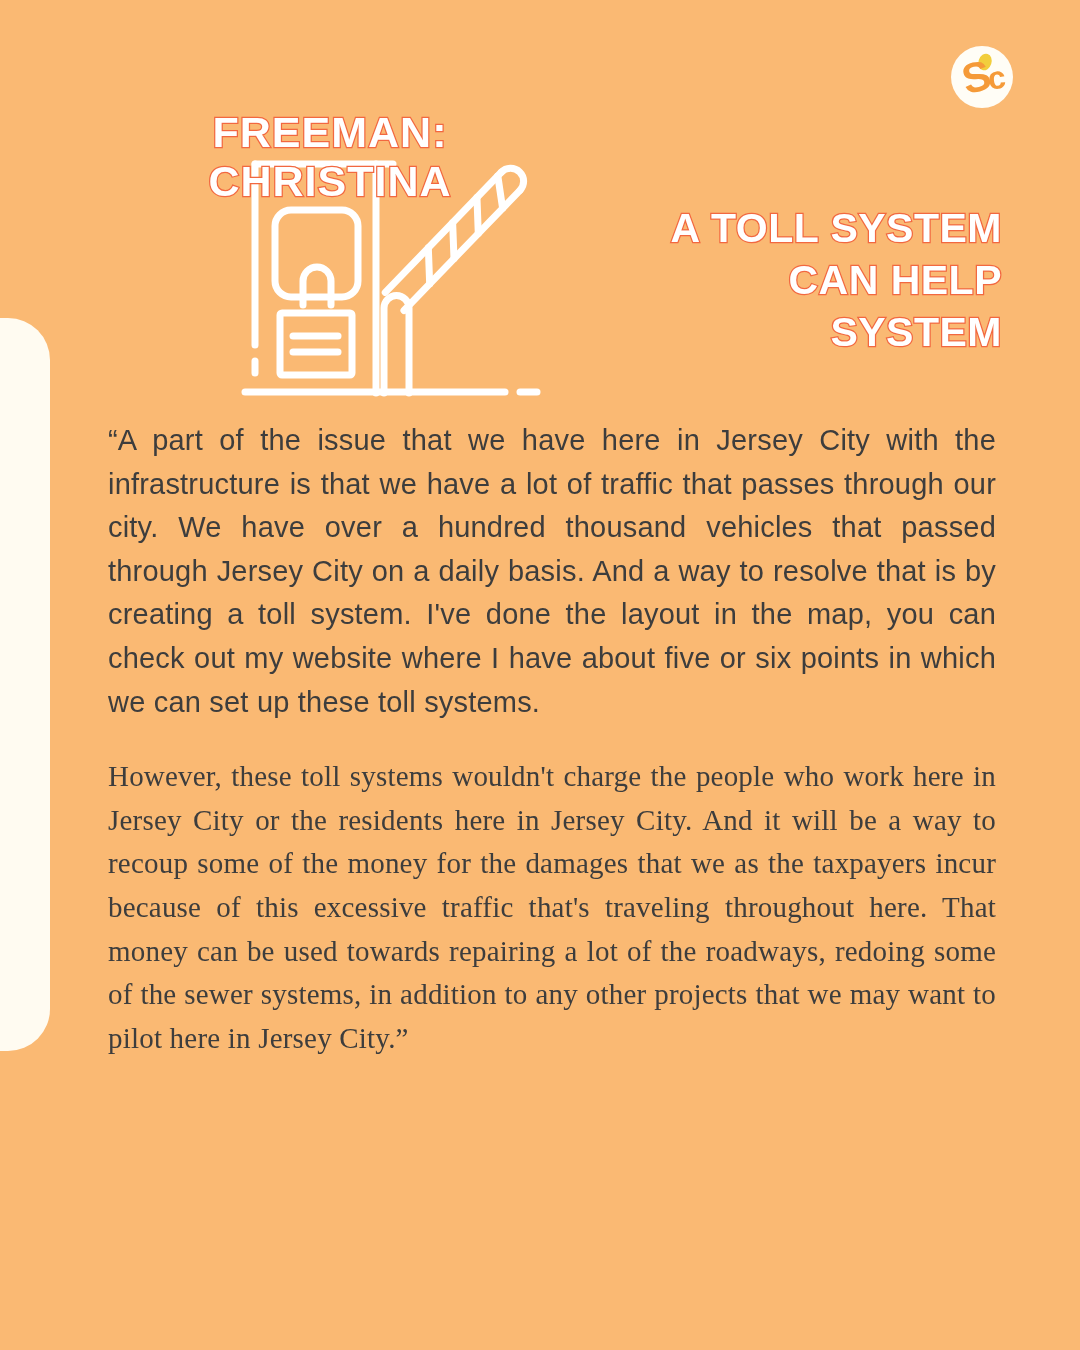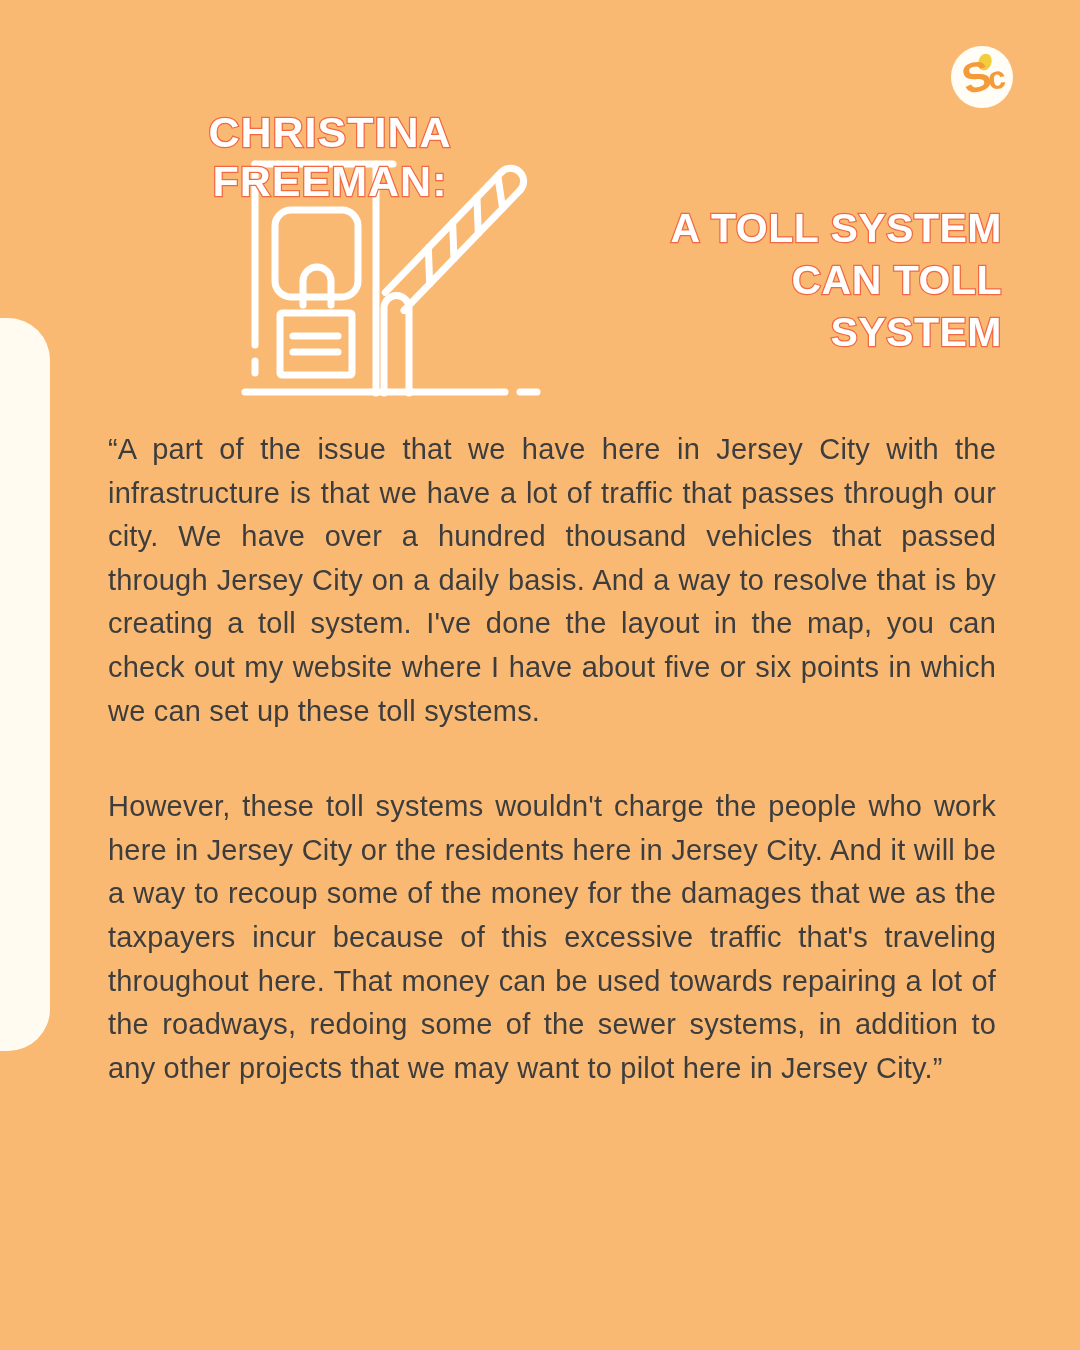--- a/index.html
+++ b/index.html
@@ -27,26 +27,26 @@
   .kicker .line{display:block;}
   .headline{
     position:absolute;left:542px;top:202px;width:460px;
     text-align:right;font-weight:bold;font-size:41px;line-height:52px;
     letter-spacing:0.5px;color:#FFFFFF;
     -webkit-text-stroke:2.5px #F26840;
     paint-order:stroke fill;
   }
   .headline .line{display:block;}
   .quote{
-    position:absolute;left:108px;top:428px;width:888px;
+    position:absolute;left:108px;top:419px;width:888px;
     font-size:29px;line-height:43.6px;letter-spacing:0.2px;
     color:#3D3D3D;text-align:justify;
   }
   .quote p{margin:0;}
-  .quote p + p{margin-top:52px;}
+  .quote p + p{margin-top:31px;font-family:Liberation Serif, serif;}
   svg text{font-family:"Liberation Sans",sans-serif;}
 </style>
 </head>
 <body>
 
 <div class="page">
 
   <div class="side-card"></div>
 
   <div class="illustration">
@@ -78,27 +78,27 @@
         <path d="M105 13 L130 -13"></path>
         <path d="M140 13 L160 -13"></path>
       </g>
 
       <path d="M17 244 H277"></path>
       <path d="M292 244 H309"></path>
     </svg>
   </div>
 
   <h1 class="kicker" style="margin:0;">
+    <span class="line">FREEMAN:</span>
     <span class="line">CHRISTINA</span>
-    <span class="line">FREEMAN:</span>
   </h1>
 
   <h2 class="headline" style="margin:0;">
     <span class="line">A TOLL SYSTEM</span>
-    <span class="line">CAN TOLL</span>
+    <span class="line">CAN HELP</span>
     <span class="line">SYSTEM</span>
   </h2>
 
   <div class="quote">
     <p>“A part of the issue that we have here in Jersey City with the infrastructure is that we have a lot of traffic that passes through our city. We have over a hundred thousand vehicles that passed through Jersey City on a daily basis. And a way to resolve that is by creating a toll system. I've done the layout in the map, you can check out my website where I have about five or six points in which we can set up these toll systems.</p>
     <p>However, these toll systems wouldn't charge the people who work here in Jersey City or the residents here in Jersey City. And it will be a way to recoup some of the money for the damages that we as the taxpayers incur because of this excessive traffic that's traveling throughout here. That money can be used towards repairing a lot of the roadways, redoing some of the sewer systems, in addition to any other projects that we may want to pilot here in Jersey City.”</p>
   </div>
 
   <div class="logo-wrap">
     <svg width="68" height="68" viewBox="0 0 68 68">

